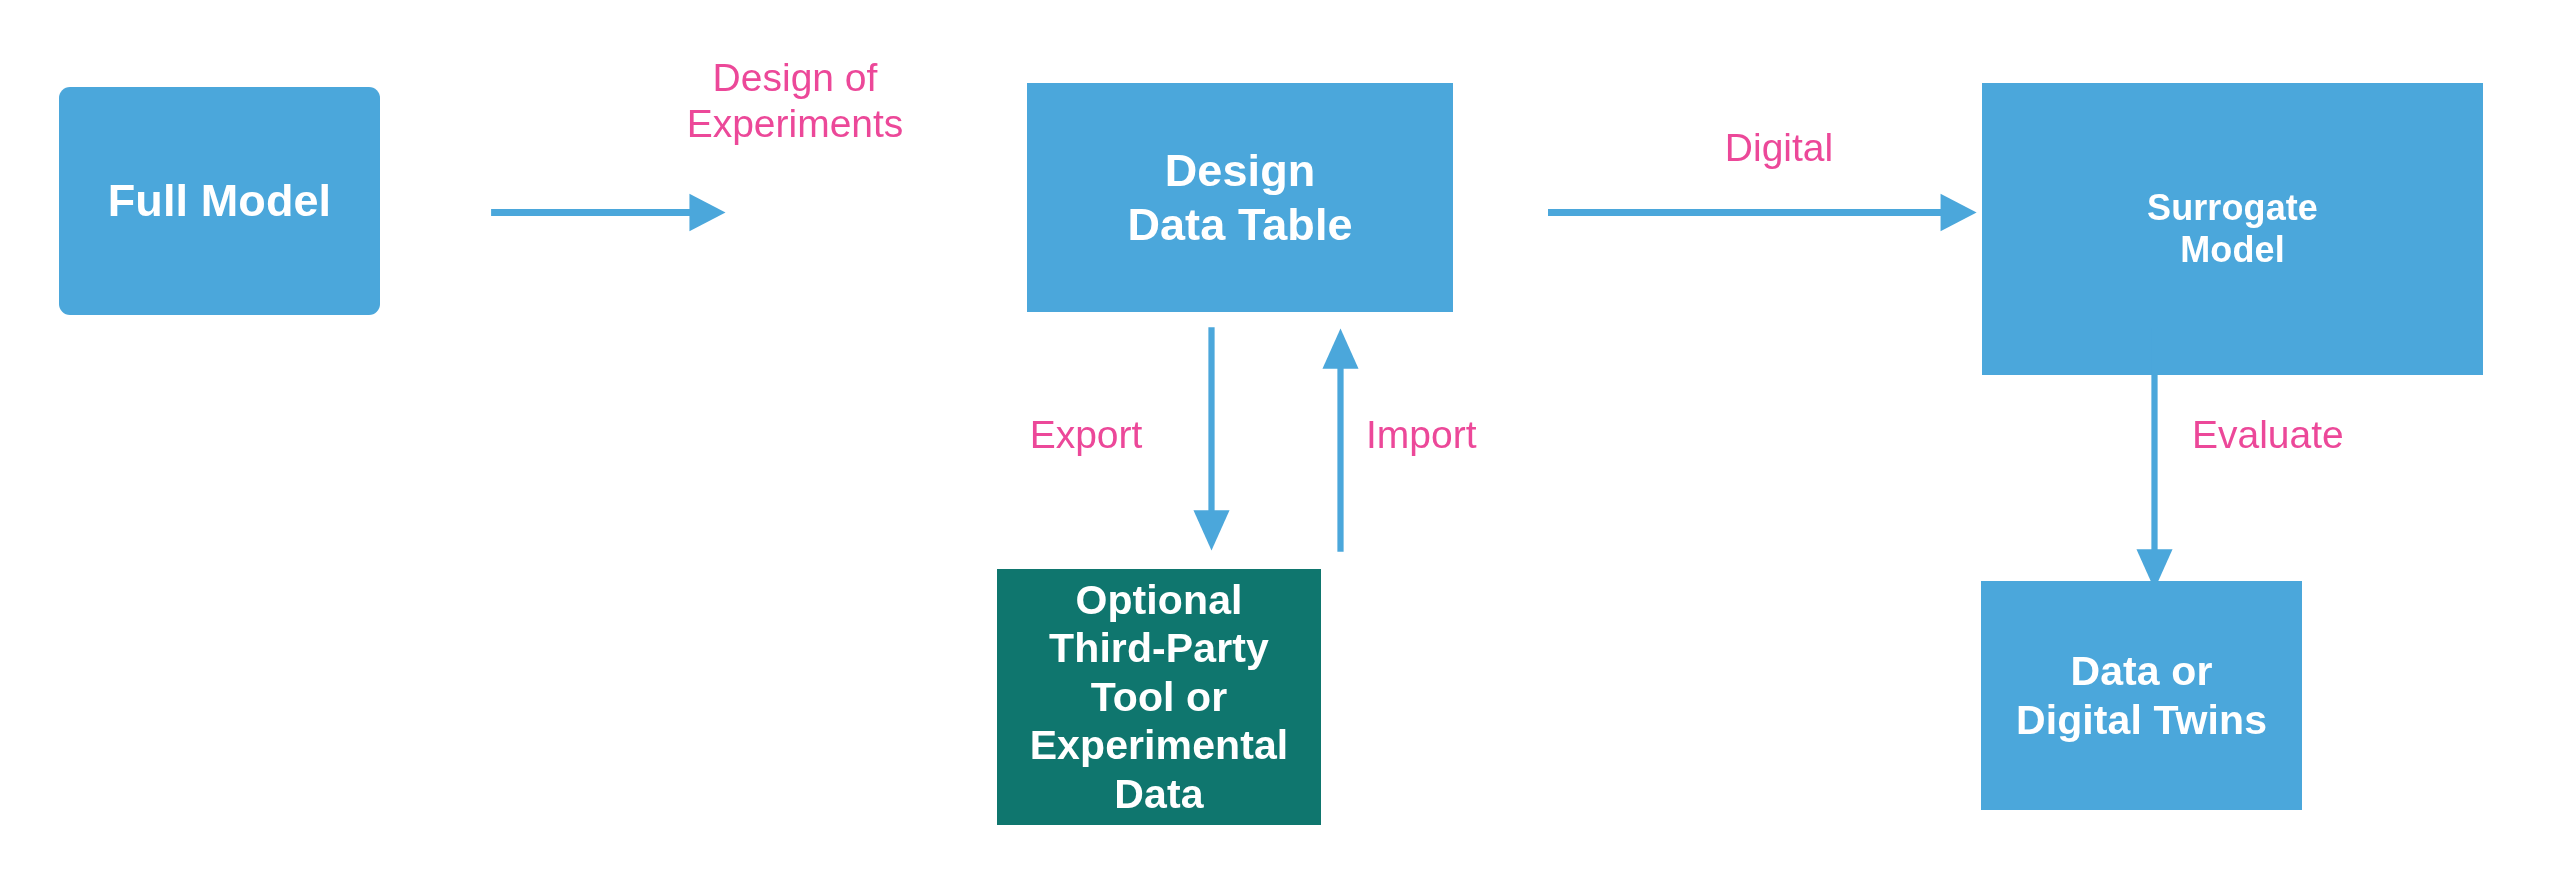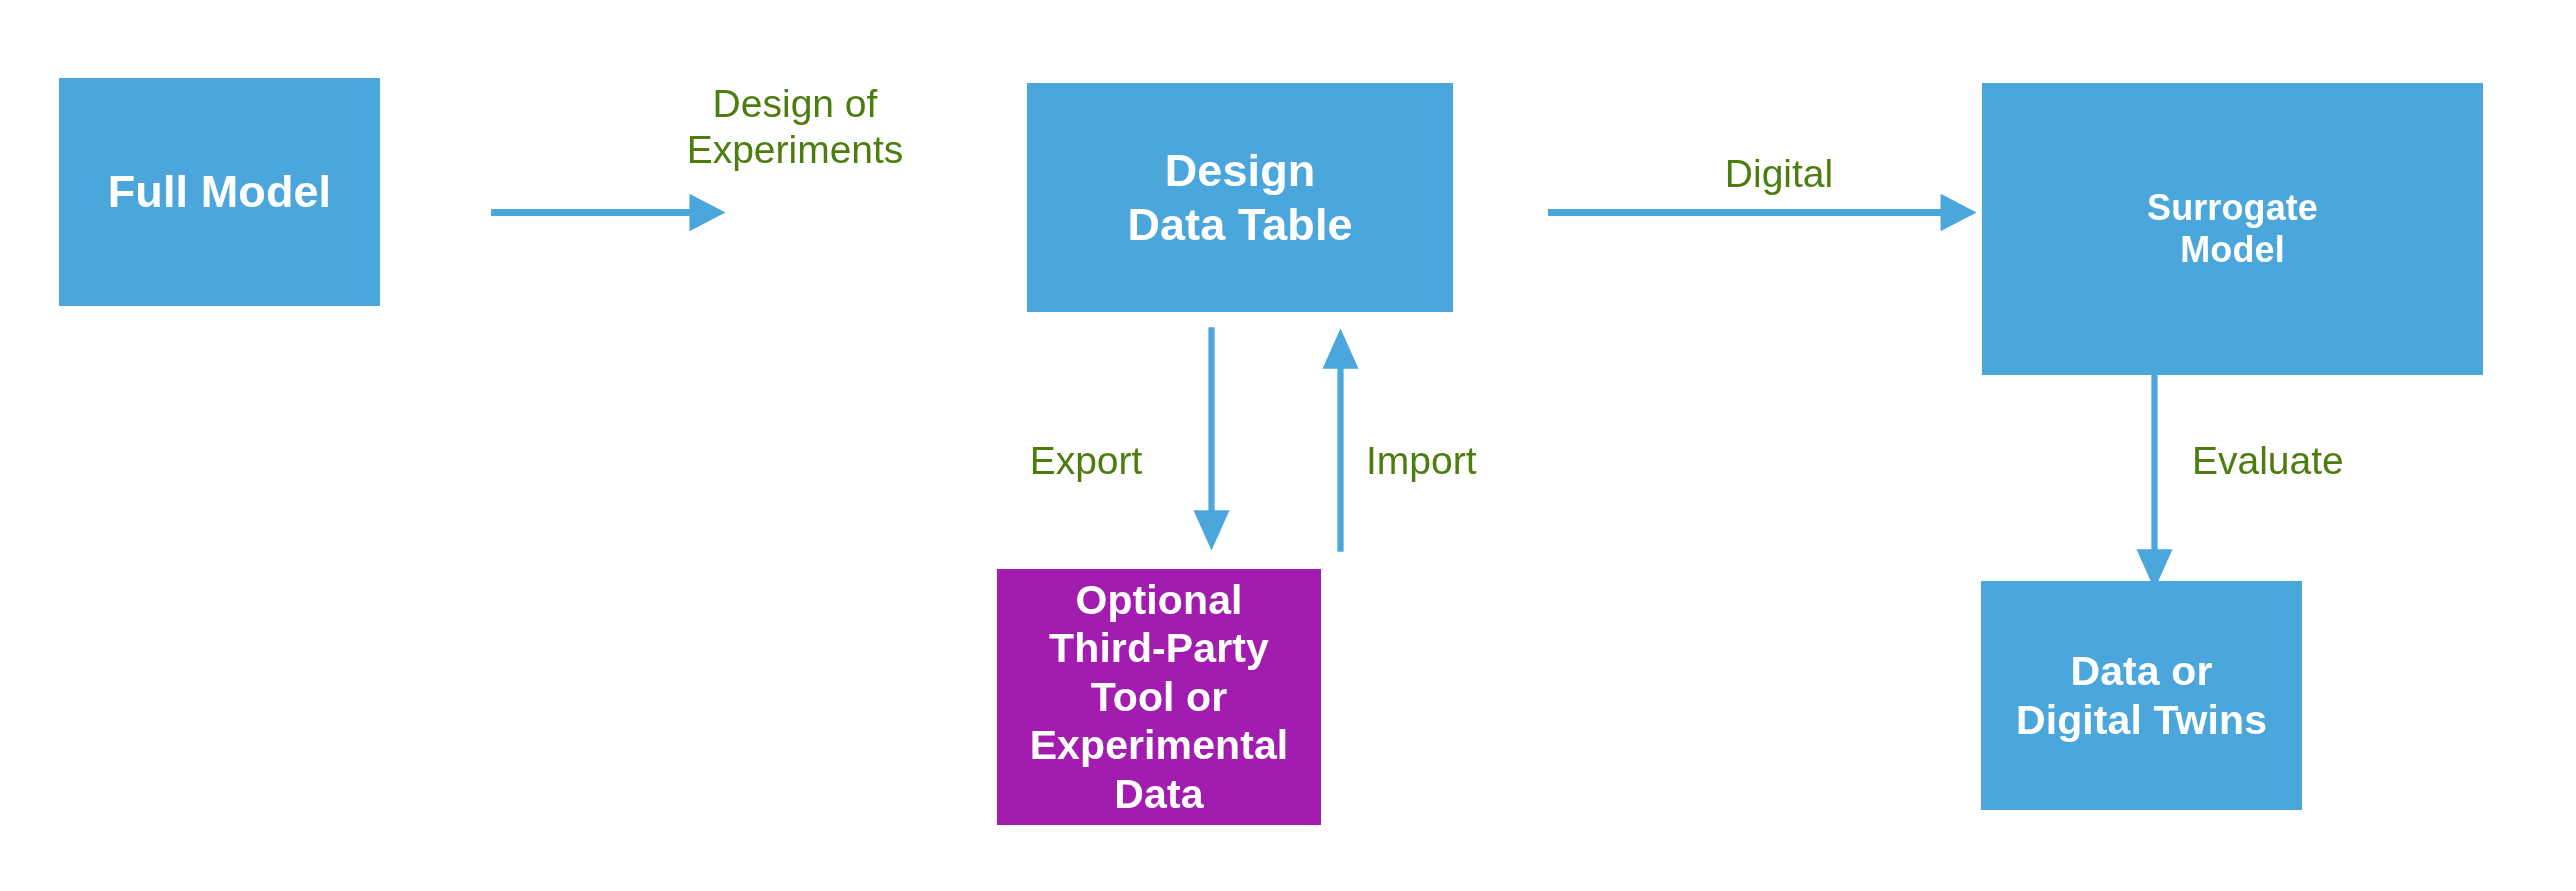--- a/index.html
+++ b/index.html
@@ -26,39 +26,38 @@
     justify-content: center;
     text-align: center;
     color: #ffffff;
     font-weight: bold;
     line-height: 1.18;
     letter-spacing: 0.1px;
     box-sizing: border-box;
     padding: 2.8px 7px;
   }
   .node.light { background: #4ba7db; }
-  .node.dark  { background: #a21caf; }
+  .node.dark  { background: #0f766e; }
 
   .node-label { white-space: pre-line; display: block; }
 
-  #node-full-model      { left: 59px;   top: 78px;  width: 321px;  height: 228px;  font-size: 45px; }
+  #node-full-model      { left: 59px;   top: 87px;  width: 321px;  height: 228px;  font-size: 45px; border-radius: 11px; }
   #node-design-table    { left: 1027px; top: 83px;  width: 426px;  height: 229px;  font-size: 45px; }
   #node-surrogate-model { left: 1982px; top: 83px;  width: 501px;  height: 292px;  font-size: 36px; }
   #node-third-party     { left: 997px; top: 569px;  width: 324px;  height: 256px;  font-size: 41px; }
   #node-apps-twins      { left: 1981px; top: 581px;  width: 321px;  height: 229px;  font-size: 41px; }
 
   
   .edge-label {
     position: absolute;
-    color: #4d7c0f;
+    color: #ec4899;
     font-weight: normal;
     line-height: 1.18;
     white-space: pre-line;
     text-align: center;
-    margin-top: 26px;
   }
   #label-doe       { left: 655px;  top: 55px;  width: 280px; font-size: 39px; }
   #label-training  { left: 1653px; top: 125px; width: 252px; font-size: 39px; }
   #label-export    { left: 981px; top: 412px; width: 210px; font-size: 39px; text-align: center; }
   #label-import    { left: 1366px; top: 412px; width: 224px; font-size: 39px; text-align: left; }
   #label-evaluate  { left: 2192px;  top: 412px; width: 294px; font-size: 39px; text-align: left; }
 
   
   .connector { position: absolute; overflow: visible; }
   #conn-doe       { left: 490px;  top: 191px; width: 238px;  height: 43px; }

